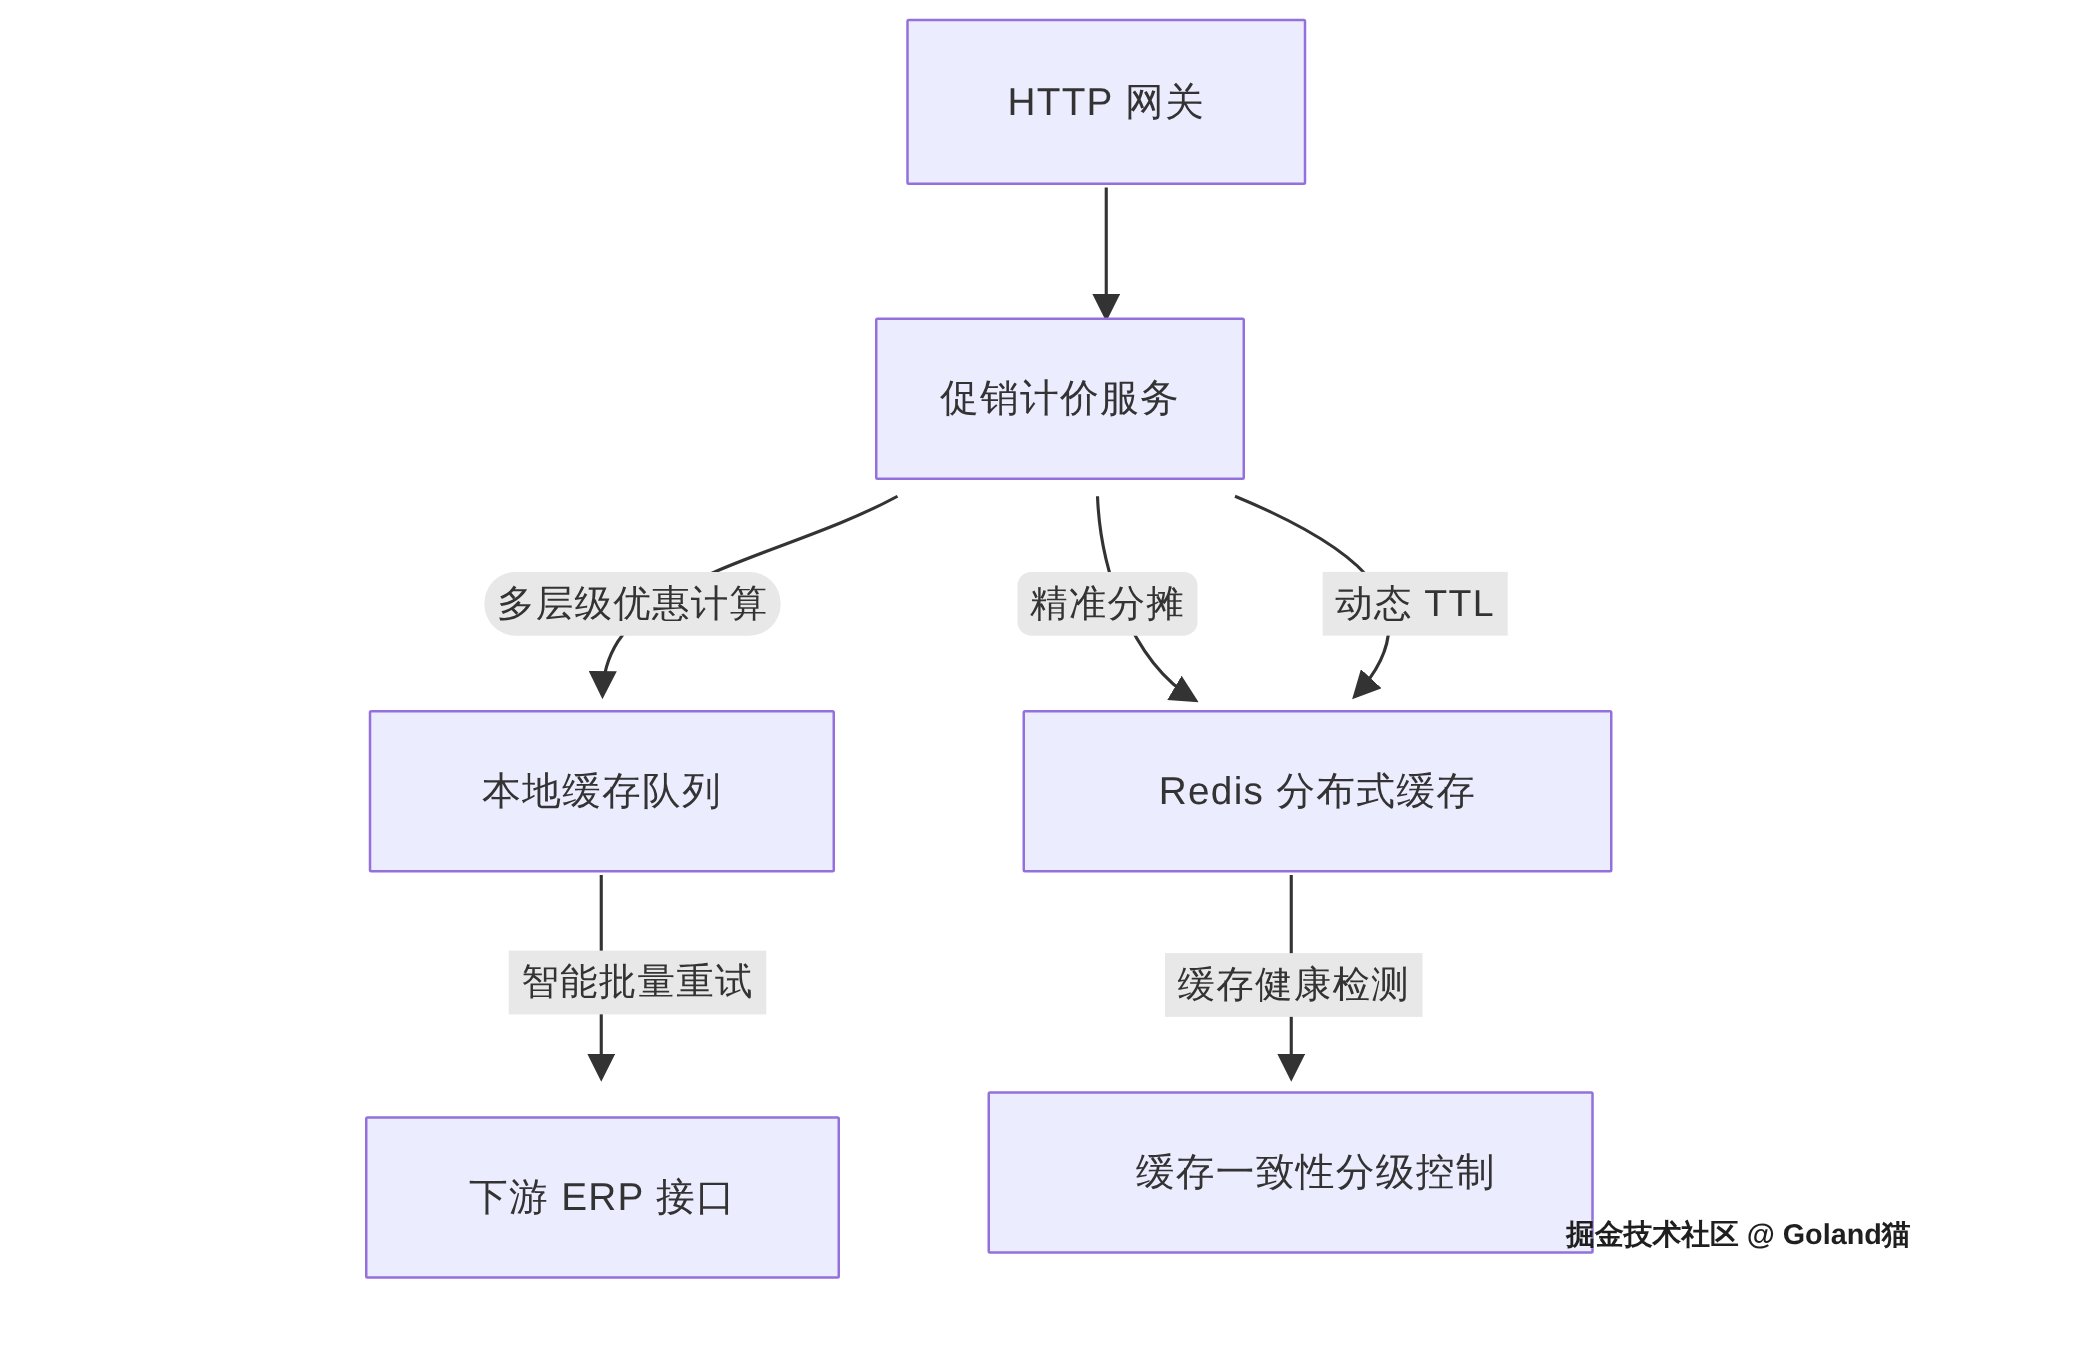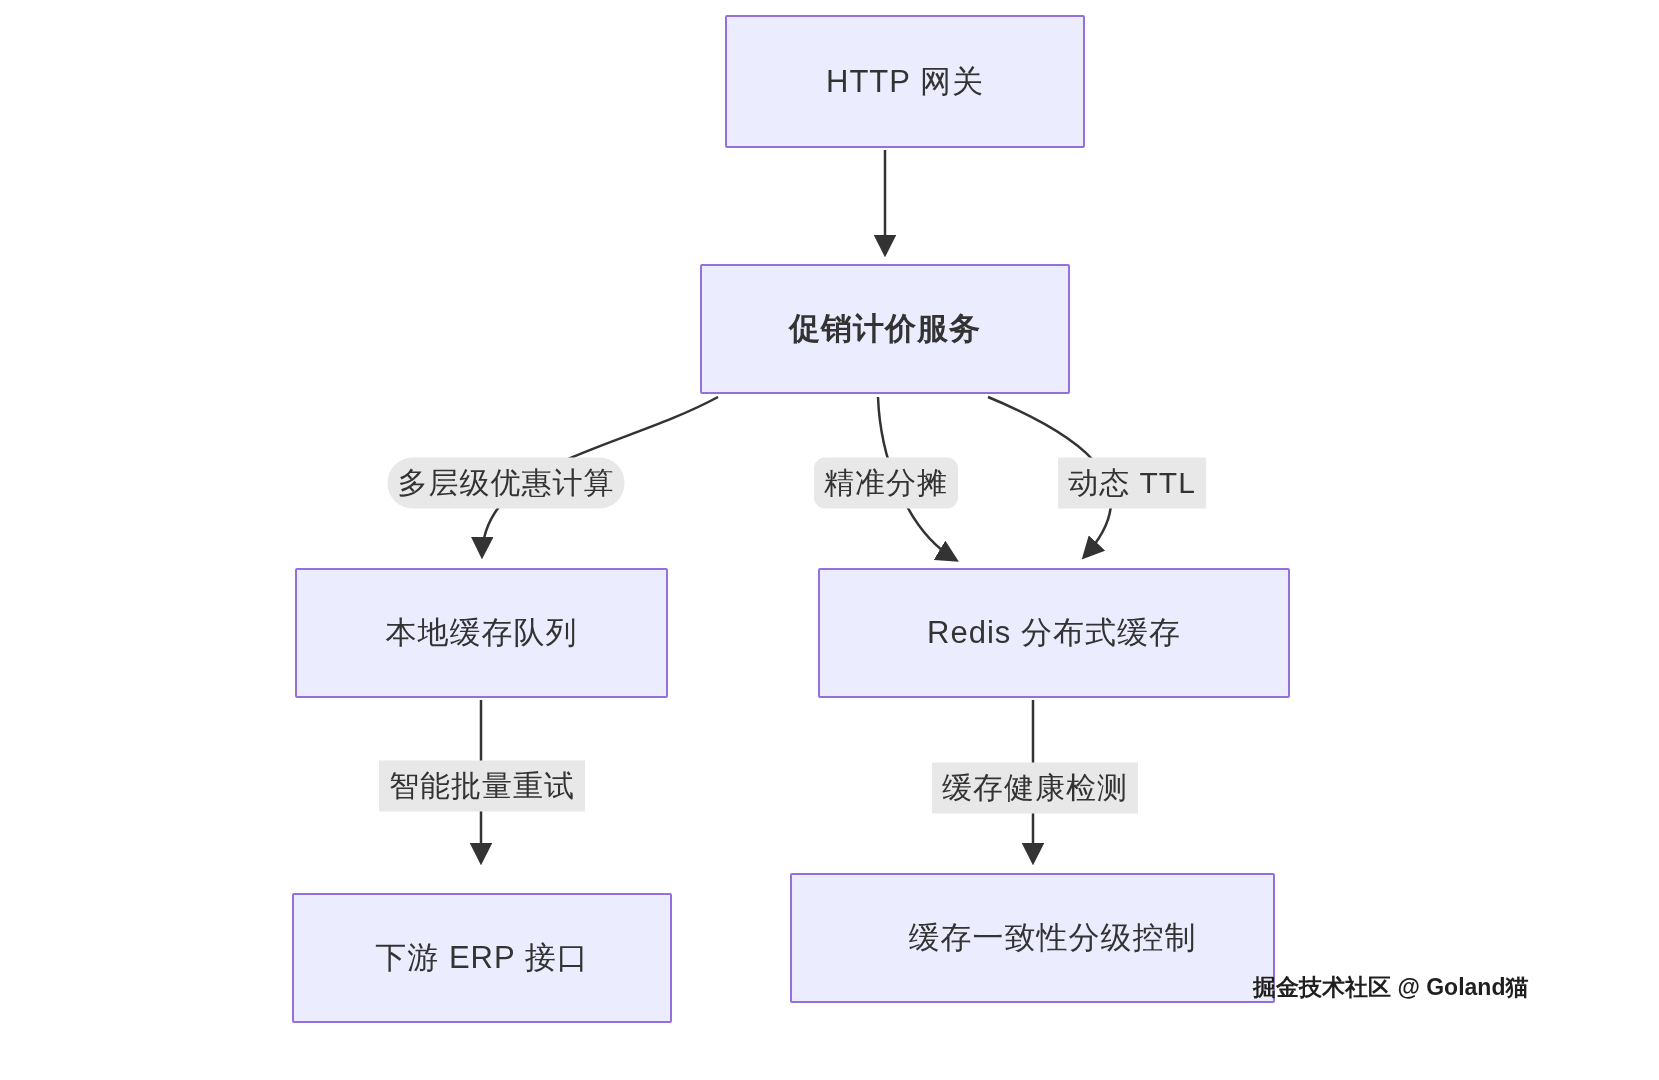--- a/index.html
+++ b/index.html
@@ -77,25 +77,25 @@
 
     <path d="M 878 397 C 880 450, 902 528, 956 560" fill="none" stroke="#333333" stroke-width="2.5" marker-end="url(#arrow)"></path>
 
     <path d="M 988 397 C 1092 440, 1148 488, 1084 557" fill="none" stroke="#333333" stroke-width="2.5" marker-end="url(#arrow)"></path>
 
     <path d="M 481 700 L 481 862" fill="none" stroke="#333333" stroke-width="2.5" marker-end="url(#arrow)"></path>
 
     <path d="M 1033 700 L 1033 862" fill="none" stroke="#333333" stroke-width="2.5" marker-end="url(#arrow)"></path>
   </svg>
 
-  <div class="node" style="left:725px; top:15px; width:360px; height:133px;">
+  <div class="node" style="left:725px; top:15px; width:320px; height:133px;">
     <span>HTTP 网关</span>
   </div>
 
-  <div class="node" style="left:700px; top:264px; width:370px; height:130px;font-weight:bold;">
+  <div class="node" style="left:700px; top:254px; width:296px; height:130px;">
     <span>促销计价服务</span>
   </div>
 
   <div class="node" style="left:295px; top:568px; width:373px; height:130px;">
     <span>本地缓存队列</span>
   </div>
 
   <div class="node" style="left:818px; top:568px; width:472px; height:130px;">
     <span>Redis 分布式缓存</span>
   </div>
@@ -113,21 +113,21 @@
   </div>
 
   <div class="edge-label" style="left:886px; top:483px;border-radius:11px;">
     <span>精准分摊</span>
   </div>
 
   <div class="edge-label" style="left:1132px; top:483px;align-items:flex-end;">
     <span>动态 TTL</span>
   </div>
 
-  <div class="edge-label" style="left:482px; top:786px;">
+  <div class="edge-label" style="left:510px; top:786px;">
     <span>智能批量重试</span>
   </div>
 
   <div class="edge-label" style="left:1035px; top:788px;">
     <span>缓存健康检测</span>
   </div>
 
   <div class="watermark" style="left:1253px; top:972px;">
     <span>掘金技术社区 @ Goland猫</span>
   </div>

